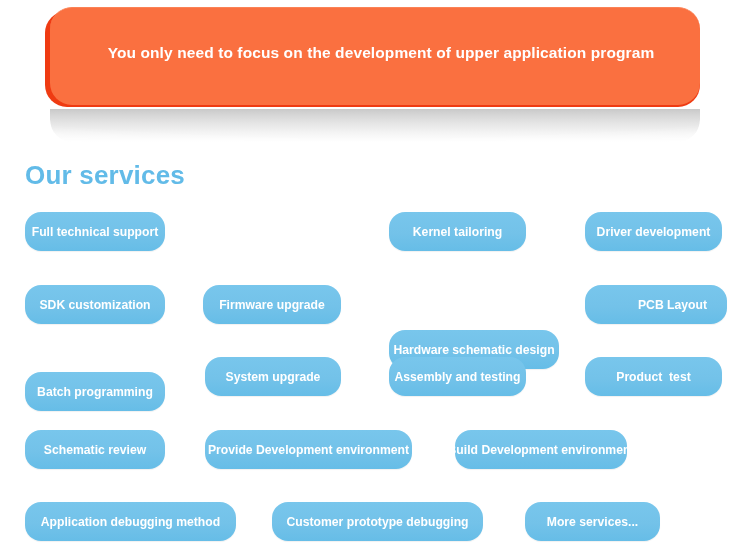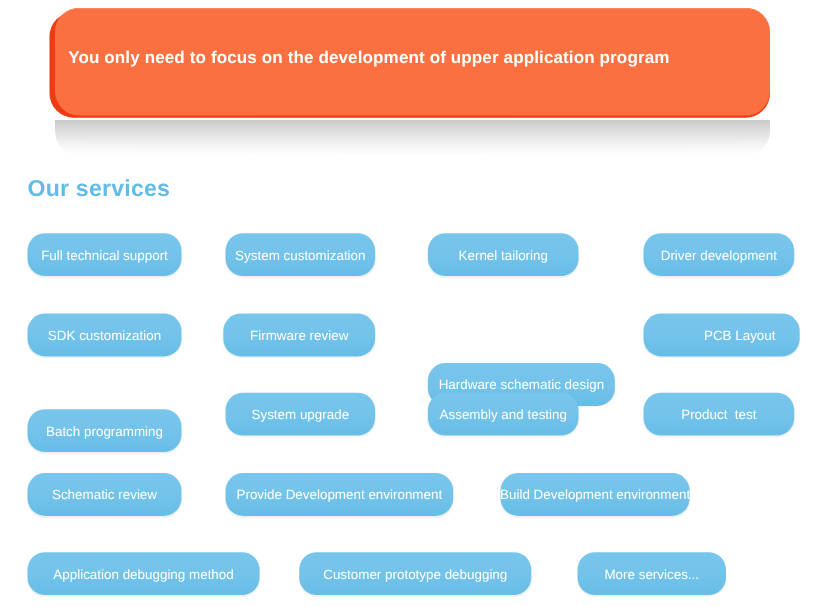--- a/index.html
+++ b/index.html
@@ -41,21 +41,21 @@
     background: #fa7040;
     border-radius: 22px;
     border-top: 1px solid #fb8256;
     box-sizing: border-box;
   }
   #banner-text {
     position: absolute;
     left: 0;
     right: 0;
     top: 36px;
-    text-align: left;
+    text-align: center;
     color: #ffffff;
     font-size: 15.5px;
     font-weight: bold;
     letter-spacing: 0.1px;
     white-space: nowrap;
     padding-left: 12px;
   }
   #banner-reflection {
     position: absolute;
     left: 50px;
@@ -72,41 +72,41 @@
     -webkit-mask-image: radial-gradient(ellipse 110% 150% at 50% 0%, #000 55%, transparent 100%);
     mask-image: radial-gradient(ellipse 110% 150% at 50% 0%, #000 55%, transparent 100%);
   }
 
   
   #services-heading {
     position: absolute;
     left: 25px;
     top: 160px;
     color: #62bbe8;
-    font-size: 21px;
+    font-size: 26px;
     font-weight: bold;
     letter-spacing: 0.2px;
   }
 
   
   #services-grid {
     position: absolute;
     left: 0;
     top: 0;
     width: 750px;
     height: 552px;
   }
   .service-box {
     position: absolute;
     box-sizing: border-box;
     background: linear-gradient(to bottom, #78c6ec 0%, #73c2e9 55%, #66bde7 100%);
     border-radius: 16px;
     color: #ffffff;
     font-size: 12.2px;
-    font-weight: normal;
+    font-weight: bold;
     display: flex;
     align-items: center;
     justify-content: center;
     text-align: center;
     white-space: pre;
     box-shadow: 0 1px 1px rgba(0,0,0,0.06);
   }
 </style>
 </head>
 <body>
@@ -116,25 +116,24 @@
   <div id="banner">
     <div id="banner-text">You only need to focus on the development of upper application program</div>
   </div>
   <div id="banner-reflection"></div>
 </div>
 
 <div id="services-heading">Our services</div>
 
 <div id="services-grid">
     <div class="service-box" style="left: 25px; top: 212px; width: 140px; height: 39px;">Full technical support</div>
-    <div class="service-box" style="left: 205px; top: 212px; width: 136px; height: 39px;">System customization</div>
     <div class="service-box" style="left: 389px; top: 212px; width: 137px; height: 39px;">Kernel tailoring</div>
     <div class="service-box" style="left: 585px; top: 212px; width: 137px; height: 39px; text-align: right;">Driver development</div>
     <div class="service-box" style="left: 25px; top: 285px; width: 140px; height: 39px;">SDK customization</div>
-    <div class="service-box" style="left: 203px; top: 285px; width: 138px; height: 39px;">Firmware review</div>
+    <div class="service-box" style="left: 203px; top: 285px; width: 138px; height: 39px;">Firmware upgrade</div>
     <div class="service-box" style="left: 389px; top: 285px; width: 170px; height: 39px; margin-top: 45px;">Hardware schematic design</div>
     <div class="service-box" style="left: 585px; top: 285px; width: 142px; height: 39px; padding-left: 33px;">PCB Layout</div>
     <div class="service-box" style="left: 25px; top: 372px; width: 140px; height: 39px;">Batch programming</div>
     <div class="service-box" style="left: 205px; top: 357px; width: 136px; height: 39px;">System upgrade</div>
     <div class="service-box" style="left: 389px; top: 357px; width: 137px; height: 39px;">Assembly and testing</div>
     <div class="service-box" style="left: 585px; top: 357px; width: 137px; height: 39px;">Product  test</div>
     <div class="service-box" style="left: 205px; top: 430px; width: 207px; height: 39px;">Provide Development environment</div>
     <div class="service-box" style="left: 25px; top: 430px; width: 140px; height: 39px;">Schematic review</div>
     <div class="service-box" style="left: 455px; top: 430px; width: 172px; height: 39px;">Build Development environment</div>
     <div class="service-box" style="left: 25px; top: 502px; width: 211px; height: 39px;">Application debugging method</div>

